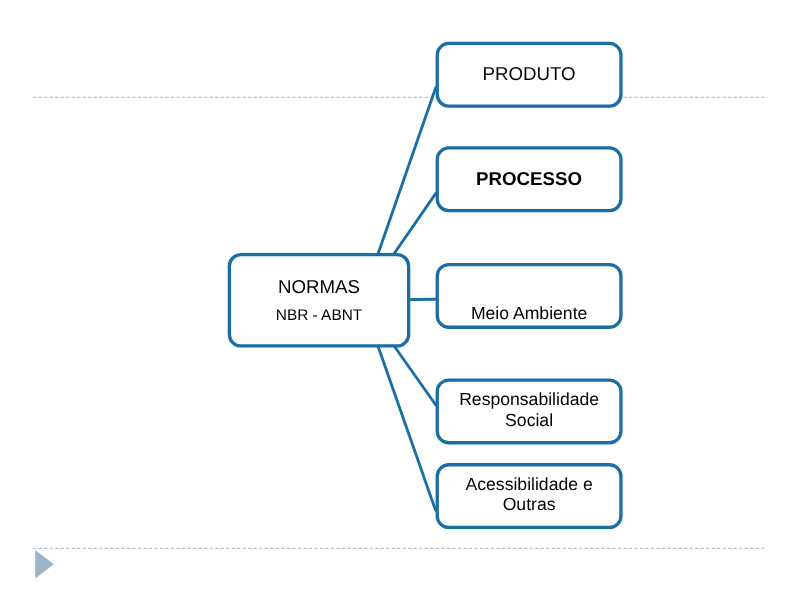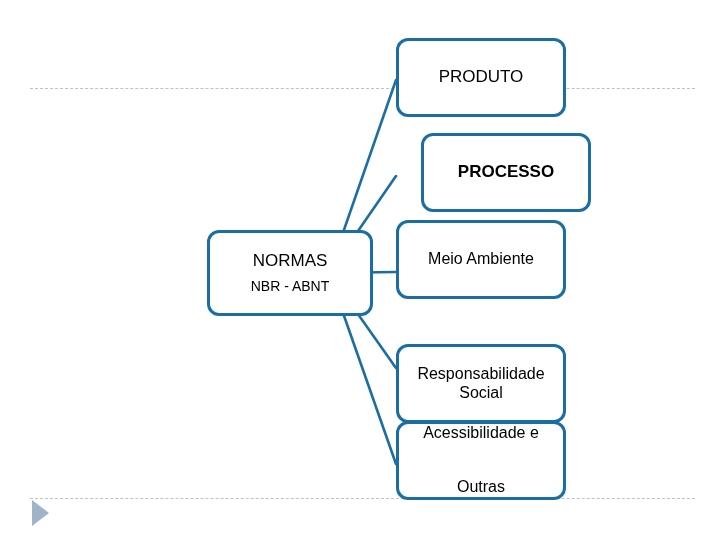--- a/index.html
+++ b/index.html
@@ -66,28 +66,28 @@
     align-items: center;
     justify-content: center;
     text-align: center;
     color: #000000;
     line-height: 1.18;
   }
 
   .node-right {
     left: 396px;
     width: 170px;
-    height: 79px;
+    height: 60px;
   }
 
   #node-produto   { top: 38px;  font-size: 17px; }
-  #node-processo  { top: 133px; font-size: 17px; font-weight: bold; margin-left: 25px; }
-  #node-meio      { top: 220px; font-size: 16px; }
+  #node-processo  { top: 133px; font-size: 17px; font-weight: bold; }
+  #node-meio      { top: 239px; font-size: 16px; justify-content: flex-end; }
   #node-resp      { top: 344px; font-size: 16px; }
-  #node-acess     { top: 421px; font-size: 16px; justify-content: space-between; }
+  #node-acess     { top: 421px; font-size: 16px; }
 
   #node-normas {
     left: 163px;
     top: 230px;
     width: 166px;
     height: 86px;
     padding: 4px 6px;
     gap: 8px;
     margin-left: 44px;
   }

